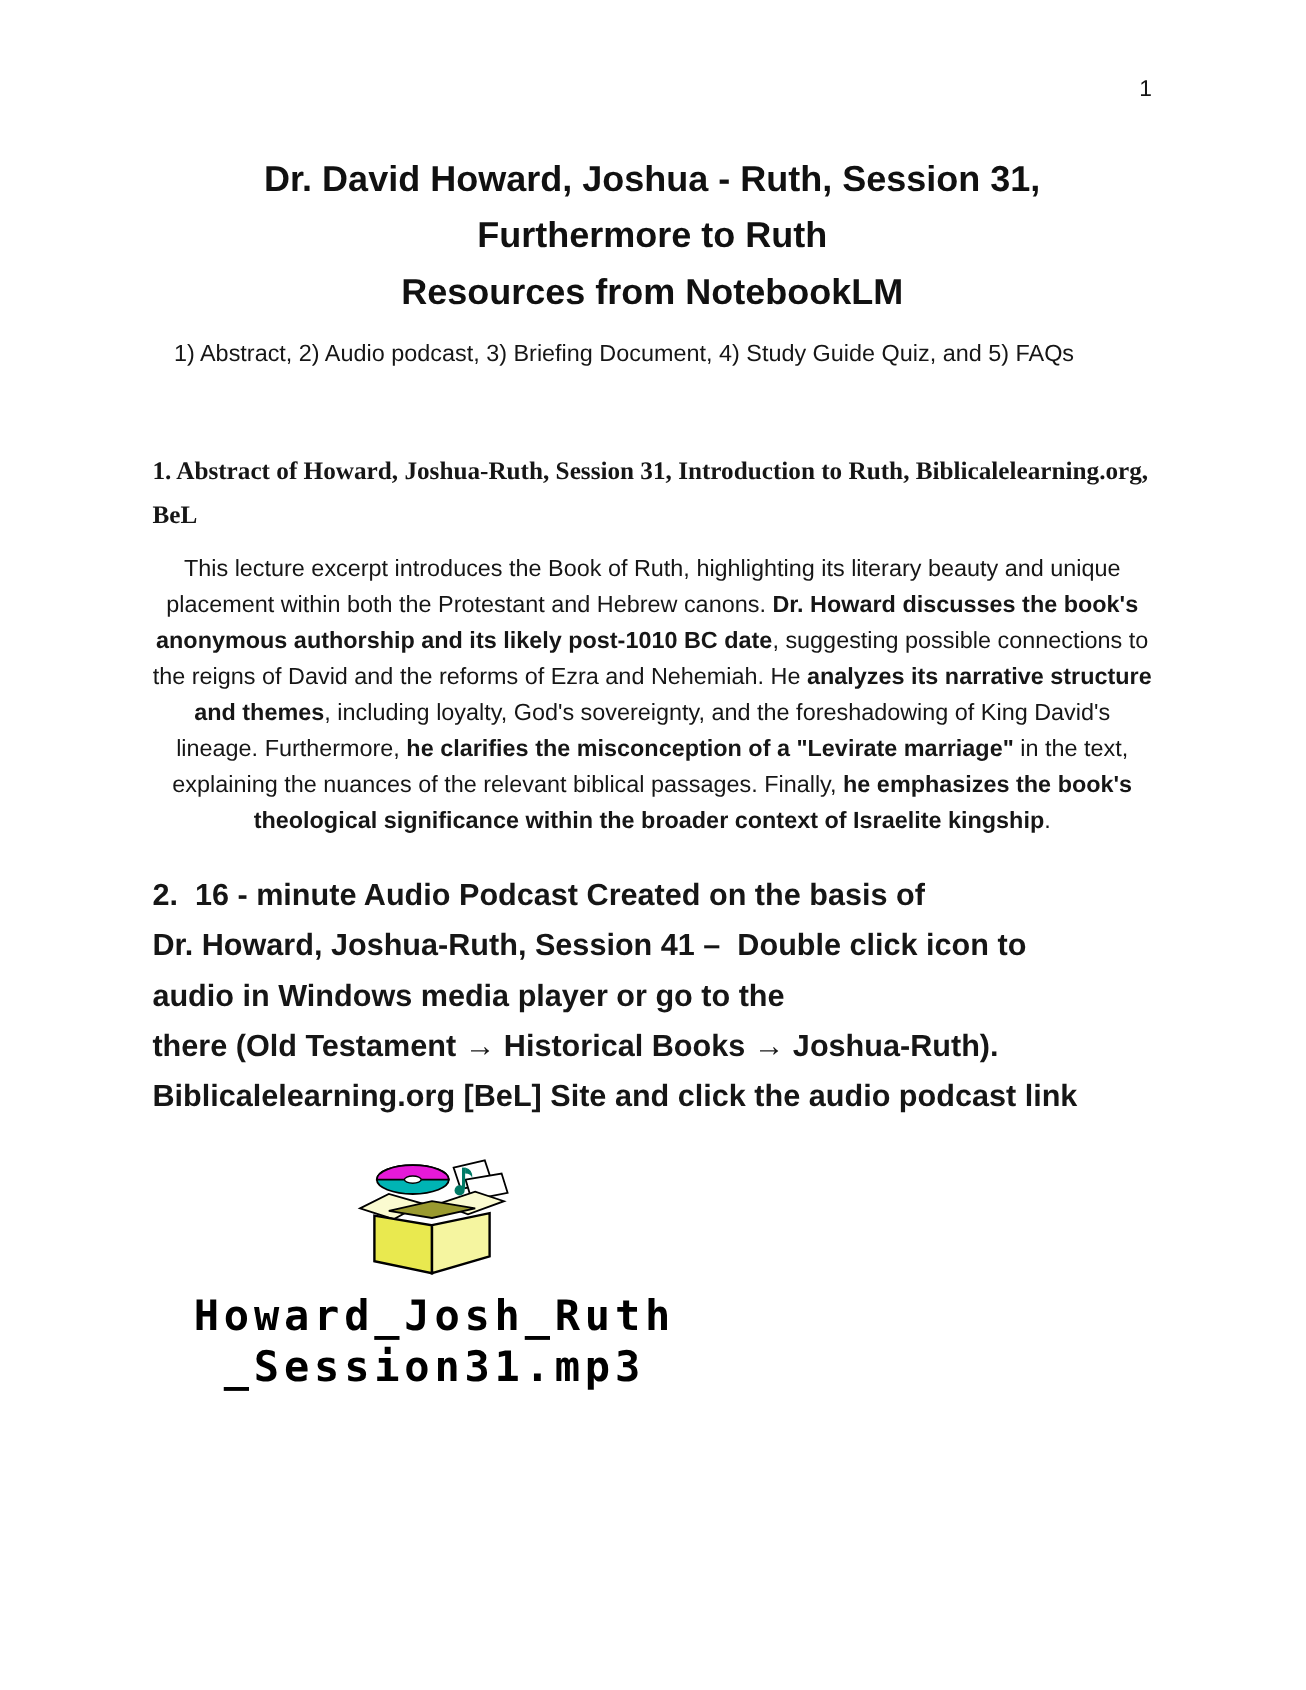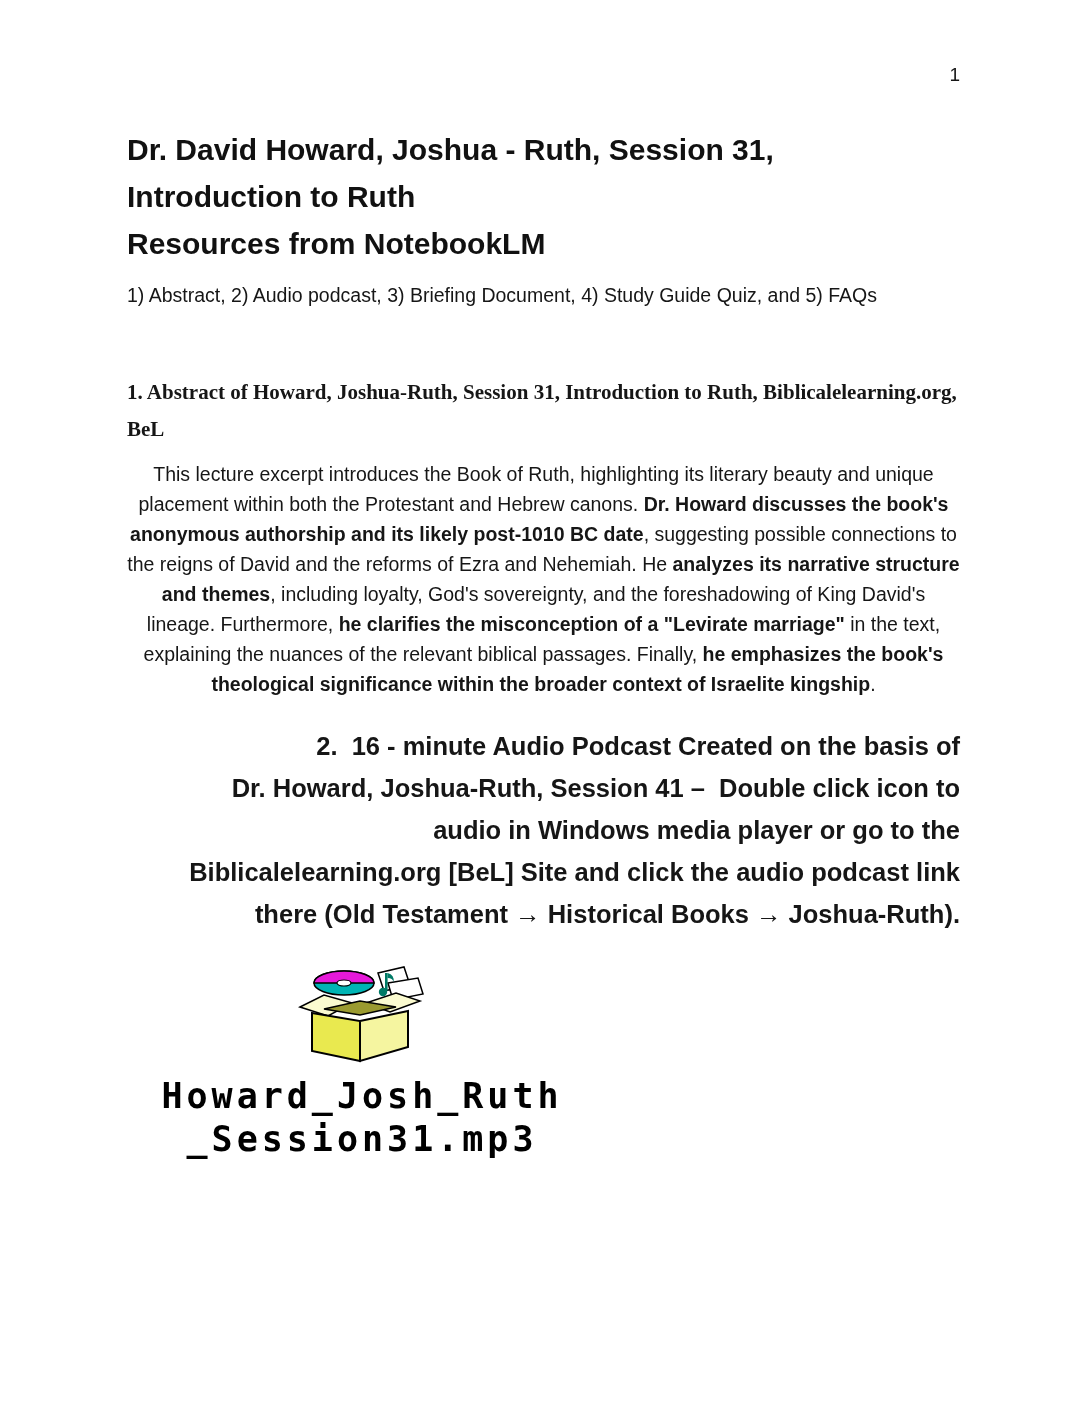--- a/index.html
+++ b/index.html
@@ -21,32 +21,33 @@
     right: 128px;
     font-size: 19px;
     color: #161616;
   }
 
   .content {
     padding: 126px 128px 0 127px; 
   }
 
   .title {
-    text-align: left;
+    text-align: center;
     font-weight: bold;
     font-size: 30px;
     line-height: 47px;
     color: #111;
   }
   .title-line { display: block; }
 
   .resources-line {
     margin-top: 15px;
     font-size: 19.5px;
     line-height: 26px;
+    margin-left: 18px;
   }
 
   .s1-heading {
     margin-top: 66px;
     font-weight: bold;
     font-size: 21px;
     line-height: 37px;
     font-family: Liberation Serif, serif;
   }
 
@@ -56,21 +57,20 @@
     line-height: 30px;
     text-align: center;
   }
   .abstract .b { font-weight: bold; }
 
   .s2-heading {
     margin-top: 26px;
     font-weight: bold;
     font-size: 25.5px;
     line-height: 42px;
-    text-align: right;
   }
   .s2-line { display: block; white-space: pre-wrap; }
 
   .media-object {
     margin-top: 26px;
     width: 470px;
     text-align: center;
   }
 
   .media-icon {
@@ -94,38 +94,38 @@
 <body>
 
 <div class="page">
 
   <div class="page-number">1</div>
 
   <div class="content">
 
     <h1 class="title">
       <span class="title-line">Dr. David Howard, Joshua - Ruth, Session 31,</span>
-      <span class="title-line">Introduction to Ruth</span>
+      <span class="title-line">Furthermore to Ruth</span>
       <span class="title-line">Resources from NotebookLM</span>
     </h1>
 
     <p class="resources-line">1) Abstract, 2) Audio podcast, 3) Briefing Document, 4) Study Guide Quiz, and 5) FAQs</p>
 
     <h2 class="s1-heading">1. Abstract of Howard, Joshua-Ruth, Session 31, Introduction to Ruth, Biblicalelearning.org, BeL</h2>
 
     <p class="abstract">
       <span>This lecture excerpt introduces the Book of Ruth, highlighting its literary beauty and unique placement within both the Protestant and Hebrew canons. </span><span class="b">Dr. Howard discusses the book's anonymous authorship and its likely post-1010 BC date</span><span>, suggesting possible connections to the reigns of David and the reforms of Ezra and Nehemiah. He </span><span class="b">analyzes its narrative structure and themes</span><span>, including loyalty, God's sovereignty, and the foreshadowing of King David's lineage. Furthermore, </span><span class="b">he clarifies the misconception of a "Levirate marriage"</span><span> in the text, explaining the nuances of the relevant biblical passages. Finally, </span><span class="b">he emphasizes the book's theological significance within the broader context of Israelite kingship</span><span>.</span>
     </p>
 
     <h2 class="s2-heading">
       <span class="s2-line">2.  16 - minute Audio Podcast Created on the basis of</span>
       <span class="s2-line">Dr. Howard, Joshua-Ruth, Session 41 –  Double click icon to</span>
       <span class="s2-line">audio in Windows media player or go to the</span>
+      <span class="s2-line">there (Old Testament → Historical Books → Joshua-Ruth).</span>
       <span class="s2-line">Biblicalelearning.org [BeL] Site and click the audio podcast link</span>
-      <span class="s2-line">there (Old Testament → Historical Books → Joshua-Ruth).</span>
     </h2>
 
     <div class="media-object">
       <svg class="media-icon" viewBox="0 0 132 102" xmlns="http://www.w3.org/2000/svg" aria-hidden="true">
 
         <polygon points="82,12 108,6 114,24 88,30" fill="#ffffff" stroke="#000" stroke-width="1.5"></polygon>
         <polygon points="92,22 122,17 127,33 97,39" fill="#ffffff" stroke="#000" stroke-width="1.5"></polygon>
 
         <polygon points="4,46 28,34 56,42 32,55" fill="#fbfbd0" stroke="#000" stroke-width="1.5"></polygon>
         <polygon points="70,42 100,32 124,40 94,51" fill="#fbfbd0" stroke="#000" stroke-width="1.5"></polygon>

